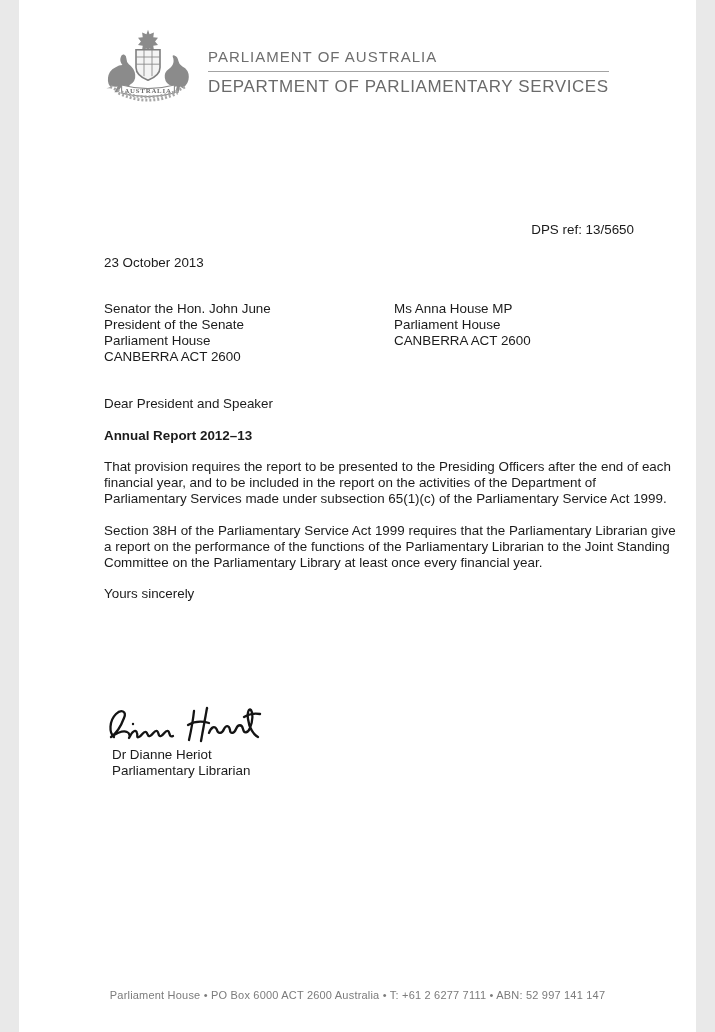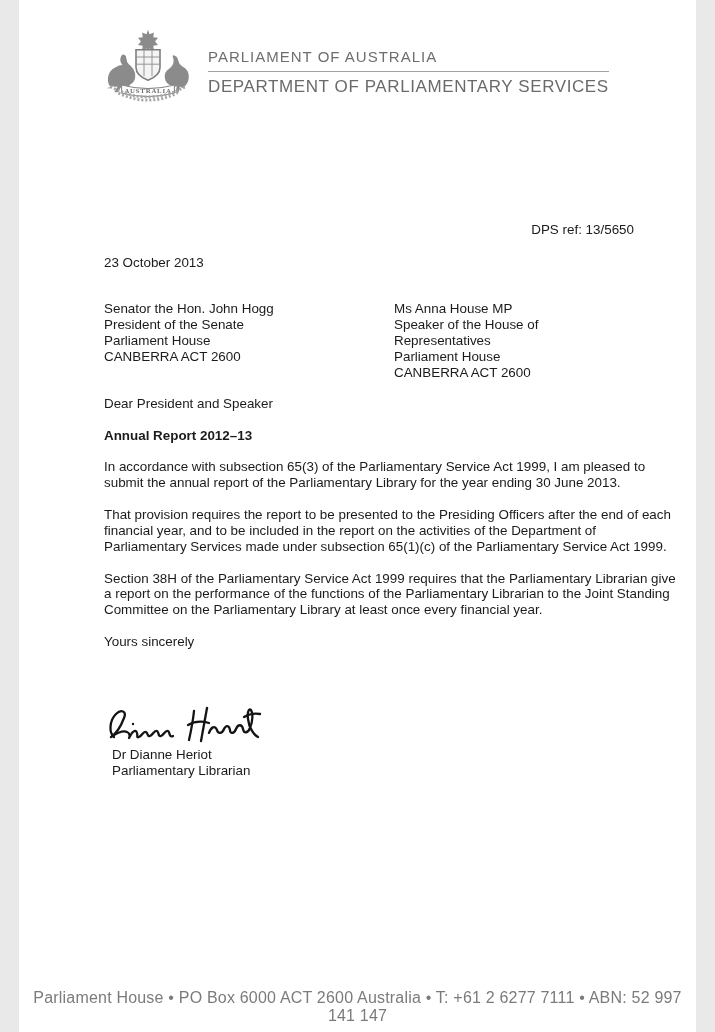--- a/index.html
+++ b/index.html
@@ -33,21 +33,21 @@
   .salutation{position:absolute;top:396px;left:85px;font-size:13.4px;}
   .subject{position:absolute;top:428px;left:85px;font-size:13.4px;font-weight:bold;}
   .body-flow{position:absolute;top:459px;left:85px;width:572px;font-size:13.4px;line-height:15.9px;}
   .body-flow p{margin:0 0 16px 0;}
   .closing{margin-top:11px;}
   .signature{position:absolute;top:697px;left:83px;}
   .signer{position:absolute;top:747px;left:93px;font-size:13.4px;line-height:16.2px;}
   
   .footer{
     position:absolute;top:989px;left:0;right:0;
-    text-align:center;font-size:16px;color:#7b7b7b;letter-spacing:0.2px;
+    text-align:center;font-size:11px;color:#7b7b7b;letter-spacing:0.2px;
   }
 </style>
 </head>
 <body>
 
 <div class="page">
 
   <div class="header">
     <svg class="coa" viewBox="0 0 110 100" aria-hidden="true">
 
@@ -70,38 +70,36 @@
       <div class="org-line1">PARLIAMENT OF AUSTRALIA</div>
       <div class="org-line2">DEPARTMENT OF PARLIAMENTARY SERVICES</div>
     </div>
   </div>
 
   <div class="ref">DPS ref: 13/5650</div>
   <div class="date">23 October 2013</div>
 
   <div class="recipients">
     <div class="recipient first">
-      <div>Senator the Hon. John Hogg</div>
+      <div>Senator the Hon. John June</div>
       <div>President of the Senate</div>
       <div>Parliament House</div>
       <div>CANBERRA ACT 2600</div>
     </div>
     <div class="recipient">
       <div>Ms Anna House MP</div>
-      <div>Speaker of the House of Representatives</div>
       <div>Parliament House</div>
       <div>CANBERRA ACT 2600</div>
     </div>
   </div>
 
   <div class="salutation">Dear President and Speaker</div>
   <div class="subject">Annual Report 2012–13</div>
 
   <div class="body-flow">
-    <p>In accordance with subsection 65(3) of the Parliamentary Service Act 1999, I am pleased to submit the annual report of the Parliamentary Library for the year ending 30 June 2013.</p>
     <p>That provision requires the report to be presented to the Presiding Officers after the end of each financial year, and to be included in the report on the activities of the Department of Parliamentary Services made under subsection 65(1)(c) of the Parliamentary Service Act 1999.</p>
     <p>Section 38H of the Parliamentary Service Act 1999 requires that the Parliamentary Librarian give a report on the performance of the functions of the Parliamentary Librarian to the Joint Standing Committee on the Parliamentary Library at least once every financial year.</p>
     <div class="closing">Yours sincerely</div>
   </div>
 
   <svg class="signature" width="190" height="52" viewBox="0 0 190 52" aria-hidden="true">
     <g fill="none" stroke="#141414" stroke-width="2.3" stroke-linecap="round" stroke-linejoin="round">
       <path d="M12 40 C7 36 7 24 14 17 C19 12 25 14 22 21 C19 29 15 36 9 40 C15 36 21 33 25 35 C28 36 28 40 27 41 C30 34 34 32 35 36 C36 39 34 41 37 40 C40 39 41 34 44 35 C46 36 45 40 48 39 C51 38 52 33 55 34 C57 35 56 40 59 39 C62 38 63 33 66 34 C68 35 67 41 71 39"></path>
       <circle cx="31" cy="27" r="1.2" fill="#141414" stroke="none"></circle>
       <path d="M92 14 C91 24 89 34 87 43"></path>

